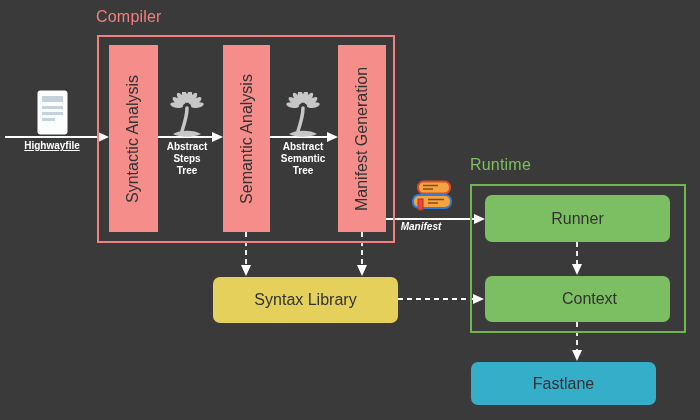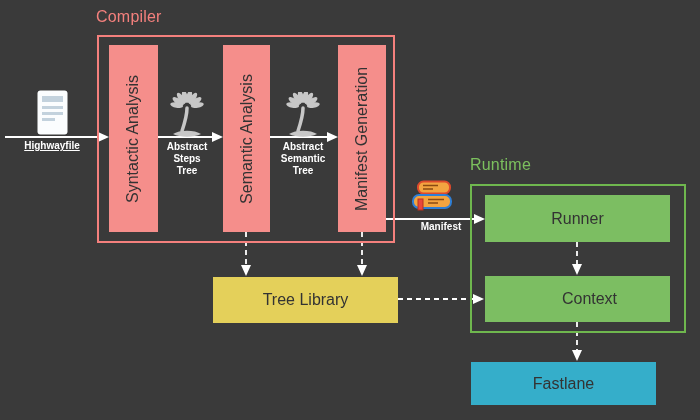--- a/index.html
+++ b/index.html
@@ -18,21 +18,21 @@
   .arrow-dash{stroke:var(--arrow);stroke-width:1.8;stroke-dasharray:5 4;}
   .arrow-head{fill:var(--arrow);stroke:none;}
   .group-title{font-size:16px;font-weight:400;letter-spacing:.2px;}
   .compiler-title{color:var(--pink-outline);}
   .runtime-title{color:var(--green-title);}
   .group-box{border:2px solid;background:transparent;}
   .compiler-box{border-color:var(--pink-outline);}
   .runtime-box{border-color:var(--green-outline);}
   .stage{background:var(--pink);display:flex;align-items:center;justify-content:center;}
   .stage span{transform:rotate(-90deg);white-space:nowrap;font-size:16px;color:var(--dark-text);}
-  .node{display:flex;align-items:center;justify-content:center;font-size:16px;color:var(--dark-text);}
+  .node{display:flex;align-items:center;justify-content:center;font-size:16px;color:var(--dark-text);border-radius:7px;}
   .node-green{background:var(--green);}
   .node-yellow{background:var(--yellow);}
   .node-blue{background:var(--blue);}
   .mini-label{color:#fff;font-size:10px;font-weight:700;text-align:center;line-height:12px;}
 </style>
 </head>
 <body>
 
 <div class="canvas">
 
@@ -139,33 +139,33 @@
 
   <svg class="abs" style="left:411px;top:180px;" width="44" height="32" viewBox="0 0 44 32">
     <rect x="7" y="1.5" width="32" height="12" rx="5.5" fill="#f3a440" stroke="#dd4a2c" stroke-width="2"></rect>
     <line x1="12" y1="5.5" x2="27" y2="5.5" stroke="#8a4a12" stroke-width="1.5"></line>
     <line x1="12" y1="9" x2="22" y2="9" stroke="#8a4a12" stroke-width="1.5"></line>
     <rect x="2" y="15" width="38" height="13" rx="6" fill="#f3a440" stroke="#2f7fd6" stroke-width="2"></rect>
     <rect x="7" y="19" width="5" height="11" fill="#e8473c" stroke="#b8311f" stroke-width="1"></rect>
     <line x1="17" y1="19.5" x2="33" y2="19.5" stroke="#8a4a12" stroke-width="1.5"></line>
     <line x1="17" y1="23" x2="27" y2="23" stroke="#8a4a12" stroke-width="1.5"></line>
   </svg>
-  <div class="abs mini-label" style="left:406px;top:221px;width:70px;">Manifest</div>
+  <div class="abs mini-label" style="left:386px;top:221px;width:70px;font-style:italic;">Manifest</div>
 
   <div class="abs group-title runtime-title" style="left:470px;top:156px;">Runtime</div>
   <div class="abs group-box runtime-box" style="left:470px;top:184px;width:216px;height:149px;"></div>
 
   <div class="abs node node-green" style="left:485px;top:195px;width:185px;height:47px;">
     <span>Runner</span>
   </div>
   <div class="abs node node-green" style="left:485px;top:276px;width:185px;height:46px;padding-left:24px;">
     <span>Context</span>
   </div>
 
   <div class="abs node node-yellow" style="left:213px;top:277px;width:185px;height:46px;">
-    <span>Tree Library</span>
+    <span>Syntax Library</span>
   </div>
 
   <div class="abs node node-blue" style="left:471px;top:362px;width:185px;height:43px;">
     <span>Fastlane</span>
   </div>
 
 </div>
 
 </body></html>

